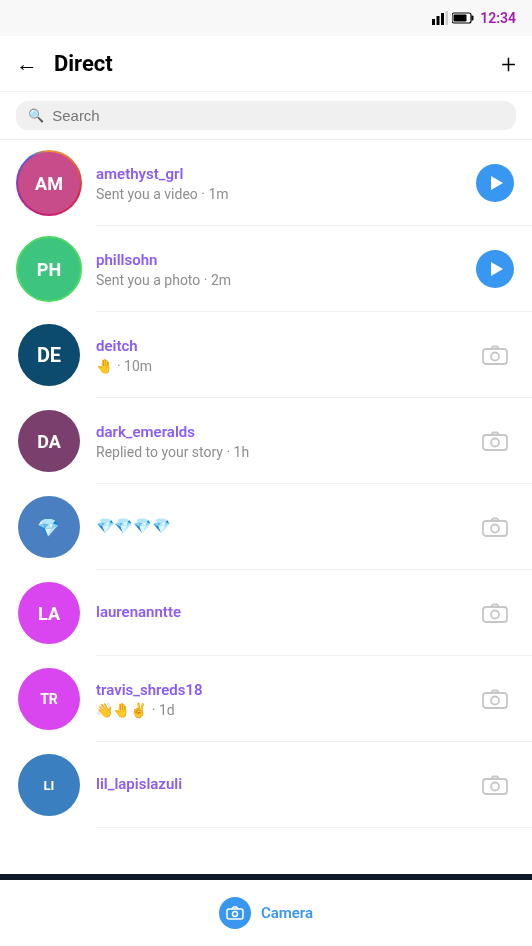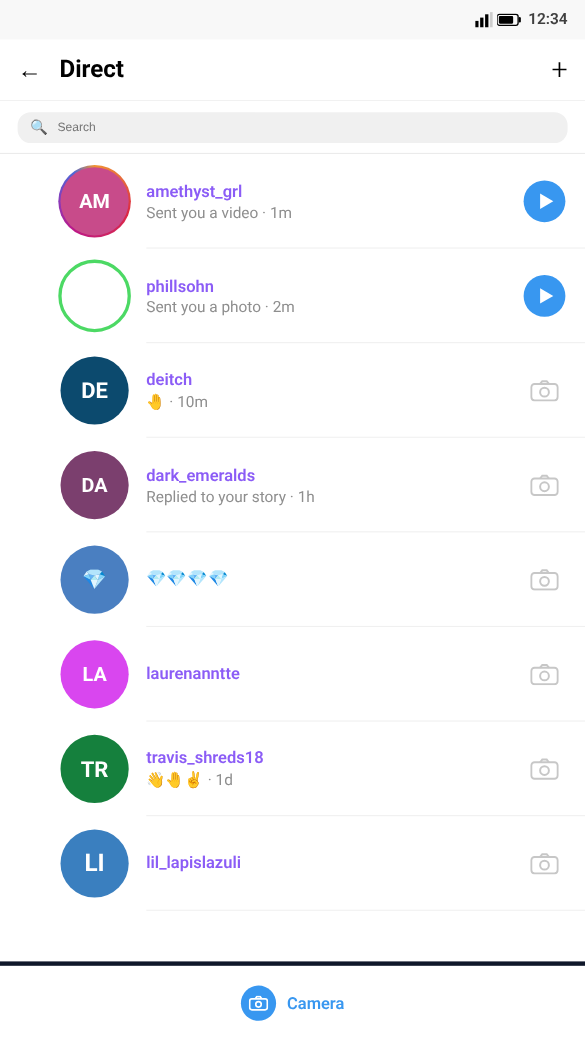--- a/index.html
+++ b/index.html
@@ -18,21 +18,21 @@
       background: #f8f8f8;
       display: flex;
       align-items: center;
       justify-content: flex-end;
       padding: 0 16px;
       gap: 6px;
     }
     .status-bar-time {
       font-size: 14px;
       font-weight: 600;
-      color: #404040;
+      color: #a21caf;
     }
     .status-icons {
       display: flex;
       align-items: center;
       gap: 4px;
     }
 
     
     .nav-bar {
       height: 56px;
@@ -85,31 +85,30 @@
       padding: 6px 12px;
       gap: 8px;
     }
     .search-icon-char {
       font-size: 13px;
       color: #999;
     }
     .search-input {
       border: none;
       background: transparent;
-      font-size: 11px;
+      font-size: 15px;
       color: #999;
       outline: none;
       width: 100%;
     }
 
     
     .message-list {
       overflow-y: auto;
       height: calc(946px - 36px - 56px - 48px - 72px);
-      padding-left: 37px;
     }
     .message-item {
       display: flex;
       align-items: center;
       padding: 10px 16px;
       cursor: pointer;
       position: relative;
     }
 
     
@@ -197,21 +196,21 @@
     }
 
     
     .bottom-bar {
       position: absolute;
       bottom: 0;
       left: 0;
       right: 0;
       height: 72px;
       background: #fff;
-      border-top: 4px solid #0f172a;
+      border-top: 6px solid #0f172a;
       display: flex;
       align-items: center;
       justify-content: center;
       gap: 10px;
       cursor: pointer;
     }
     .bottom-camera-icon {
       width: 32px;
       height: 32px;
       background: #3897f0;
@@ -279,20 +278,21 @@
       <div class="message-right">
         <div class="play-btn">
           <div class="play-triangle"></div>
         </div>
       </div>
       <div style="position: absolute; bottom: 0px; left: 96px; right: 0px; height: 1px; background: rgb(240, 240, 240);"></div>
     </div>
     <div class="message-item">
       <div class="avatar-wrap">
         <div style="position: absolute; top: 0px; left: 0px; width: 66px; height: 66px; border-radius: 50%; border: 3px solid rgb(76, 217, 100);"></div>
+        <div class="avatar-circle" style="background: rgb(61, 196, 126); font-size: 18px;">PH</div>
       </div>
       <div class="message-content">
         <div class="message-username">phillsohn</div>
         <div class="message-preview">Sent you a photo · 2m</div>
       </div>
       <div class="message-right">
         <div class="play-btn">
           <div class="play-triangle"></div>
         </div>
       </div>
@@ -367,40 +367,40 @@
         <rect x="1" y="4" width="24" height="15" rx="3" stroke="#c7c7c7" stroke-width="1.8" fill="none"></rect>
         <circle cx="13" cy="11.5" r="4" stroke="#c7c7c7" stroke-width="1.8" fill="none"></circle>
         <path d="M9 4 L11 1.5 H15 L17 4" stroke="#c7c7c7" stroke-width="1.8" fill="none"></path>
       </svg>
         </div>
       </div>
       <div style="position: absolute; bottom: 0px; left: 96px; right: 0px; height: 1px; background: rgb(240, 240, 240);"></div>
     </div>
     <div class="message-item">
       <div class="avatar-wrap">
-        <div class="avatar-circle" style="background: #15803d; font-size: 20px;">TR</div>
+        <div class="avatar-circle" style="background: #d946ef; font-size: 14px;">TR</div>
       </div>
       <div class="message-content">
         <div class="message-username">travis_shreds18</div>
         <div class="message-preview">👋🤚✌ · 1d</div>
       </div>
       <div class="message-right">
         <div class="camera-icon-outline">
           <svg width="26" height="20" viewBox="0 0 26 20" fill="none">
         <rect x="1" y="4" width="24" height="15" rx="3" stroke="#c7c7c7" stroke-width="1.8" fill="none"></rect>
         <circle cx="13" cy="11.5" r="4" stroke="#c7c7c7" stroke-width="1.8" fill="none"></circle>
         <path d="M9 4 L11 1.5 H15 L17 4" stroke="#c7c7c7" stroke-width="1.8" fill="none"></path>
       </svg>
         </div>
       </div>
       <div style="position: absolute; bottom: 0px; left: 96px; right: 0px; height: 1px; background: rgb(240, 240, 240);"></div>
     </div>
     <div class="message-item">
       <div class="avatar-wrap">
-        <div class="avatar-circle" style="background: rgb(58, 127, 191); font-size: 22px;">LI</div>
+        <div class="avatar-circle" style="background: rgb(58, 127, 191); font-size: 13px;">LI</div>
       </div>
       <div class="message-content">
         <div class="message-username">lil_lapislazuli</div>
       </div>
       <div class="message-right">
         <div class="camera-icon-outline">
           <svg width="26" height="20" viewBox="0 0 26 20" fill="none">
         <rect x="1" y="4" width="24" height="15" rx="3" stroke="#c7c7c7" stroke-width="1.8" fill="none"></rect>
         <circle cx="13" cy="11.5" r="4" stroke="#c7c7c7" stroke-width="1.8" fill="none"></circle>
         <path d="M9 4 L11 1.5 H15 L17 4" stroke="#c7c7c7" stroke-width="1.8" fill="none"></path>

